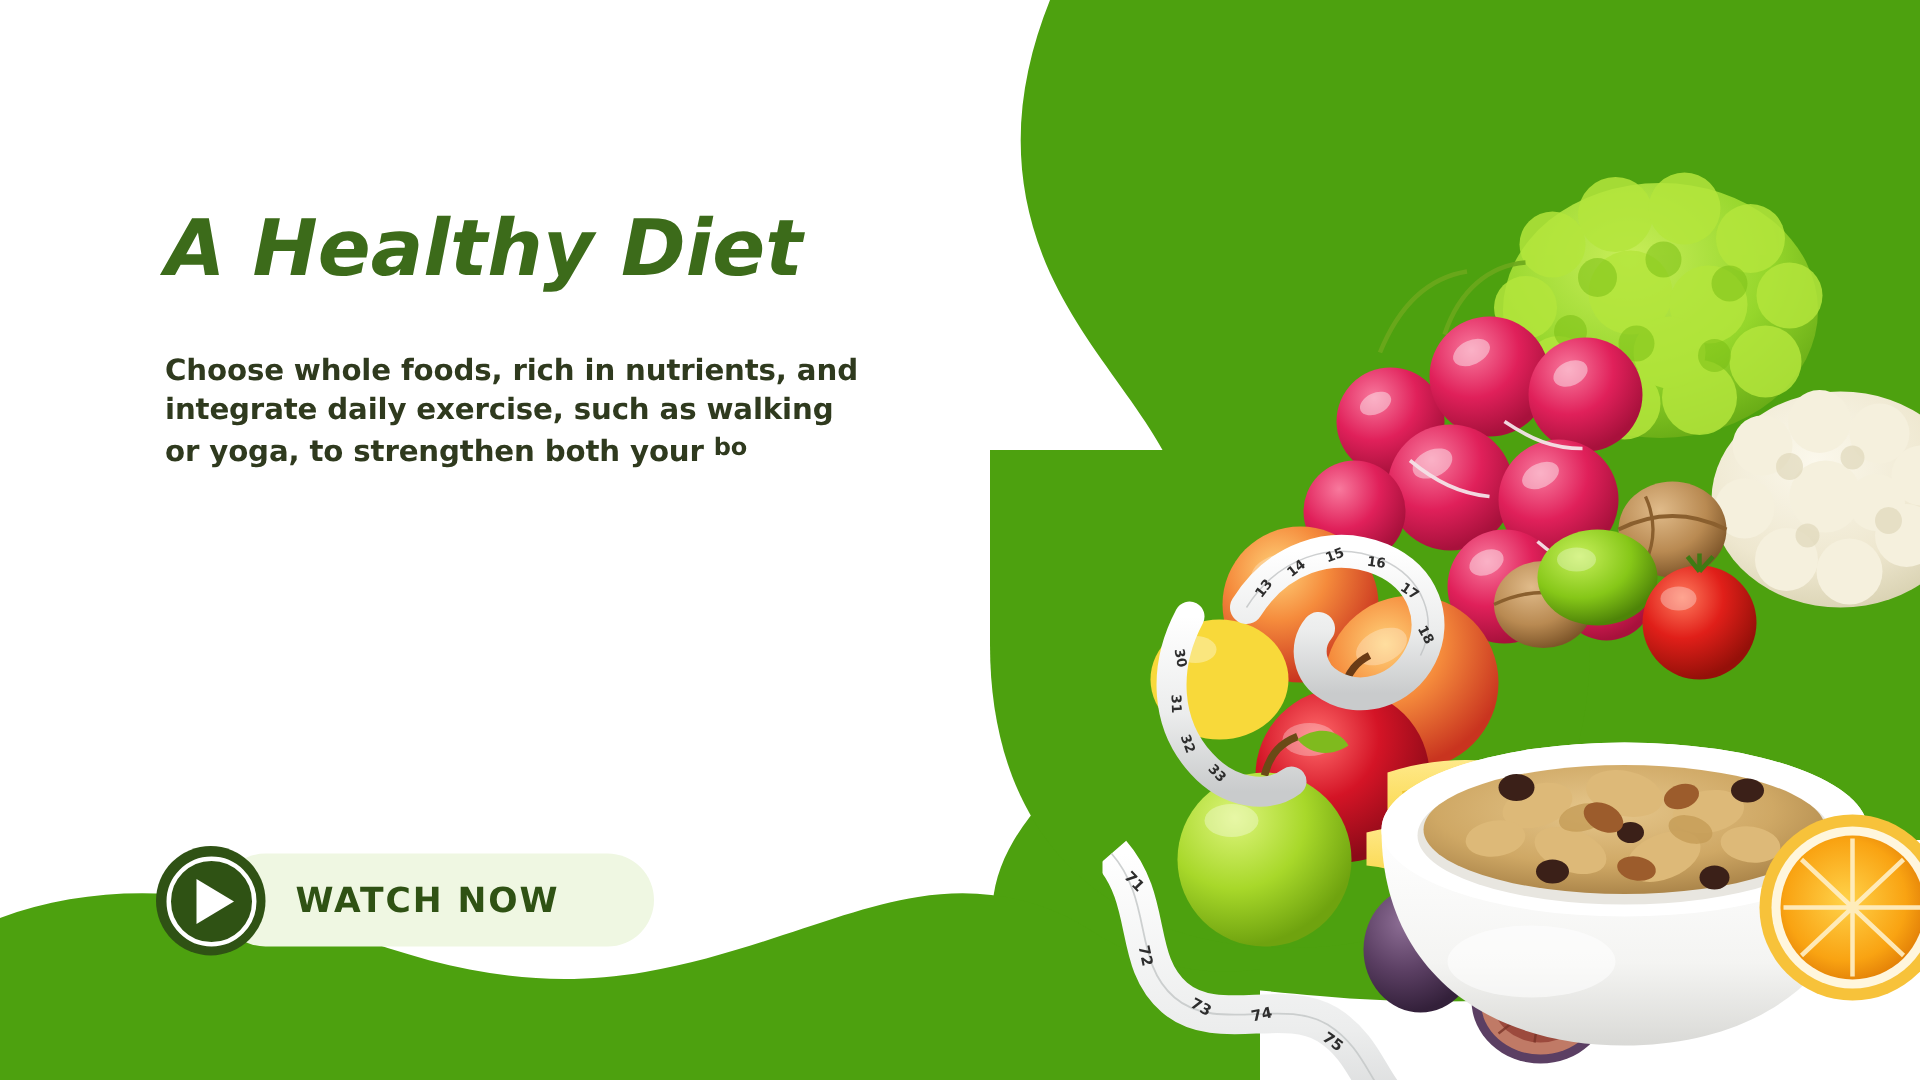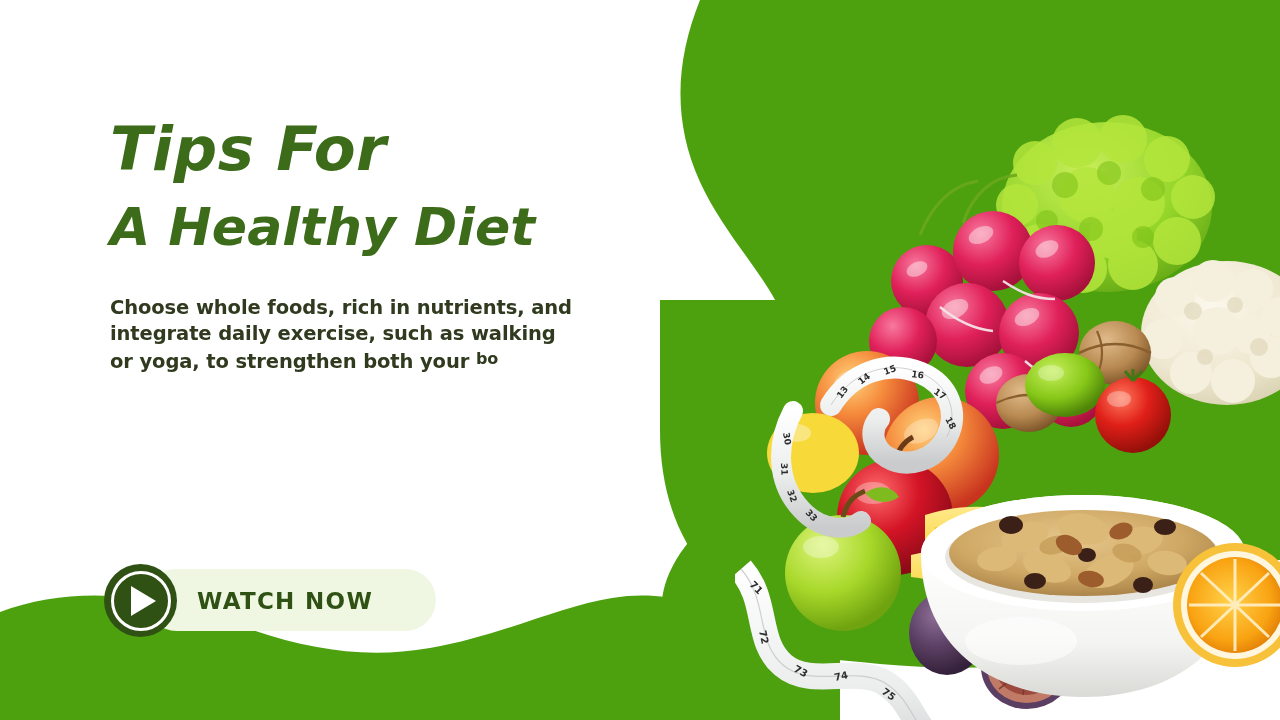--- a/index.html
+++ b/index.html
@@ -487,21 +487,20 @@
           <text x="356" y="684" transform="rotate(54 356 684)">83</text>
           <text x="400" y="700" transform="rotate(6 400 700)">84</text>
           <text x="446" y="678" transform="rotate(-26 446 678)">88</text>
           <text x="490" y="662" transform="rotate(-14 490 662)">89</text>
         </g>
       </g>
     </svg>
   </div>
 
   <div class="content">
-    <div class="title-line1">Tips For</div>
     <div class="title-line2">A Healthy Diet</div>
 
     <div class="body-block">
       <p class="para"><span>Choose whole foods, rich in nutrients, and integrate daily exercise, such as walking or yoga, to strengthen both your </span><span class="truncated">bo</span></p>
     </div>
   </div>
 
   <div class="cta">
     <div class="cta-pill"></div>
     <div class="play-circle">

